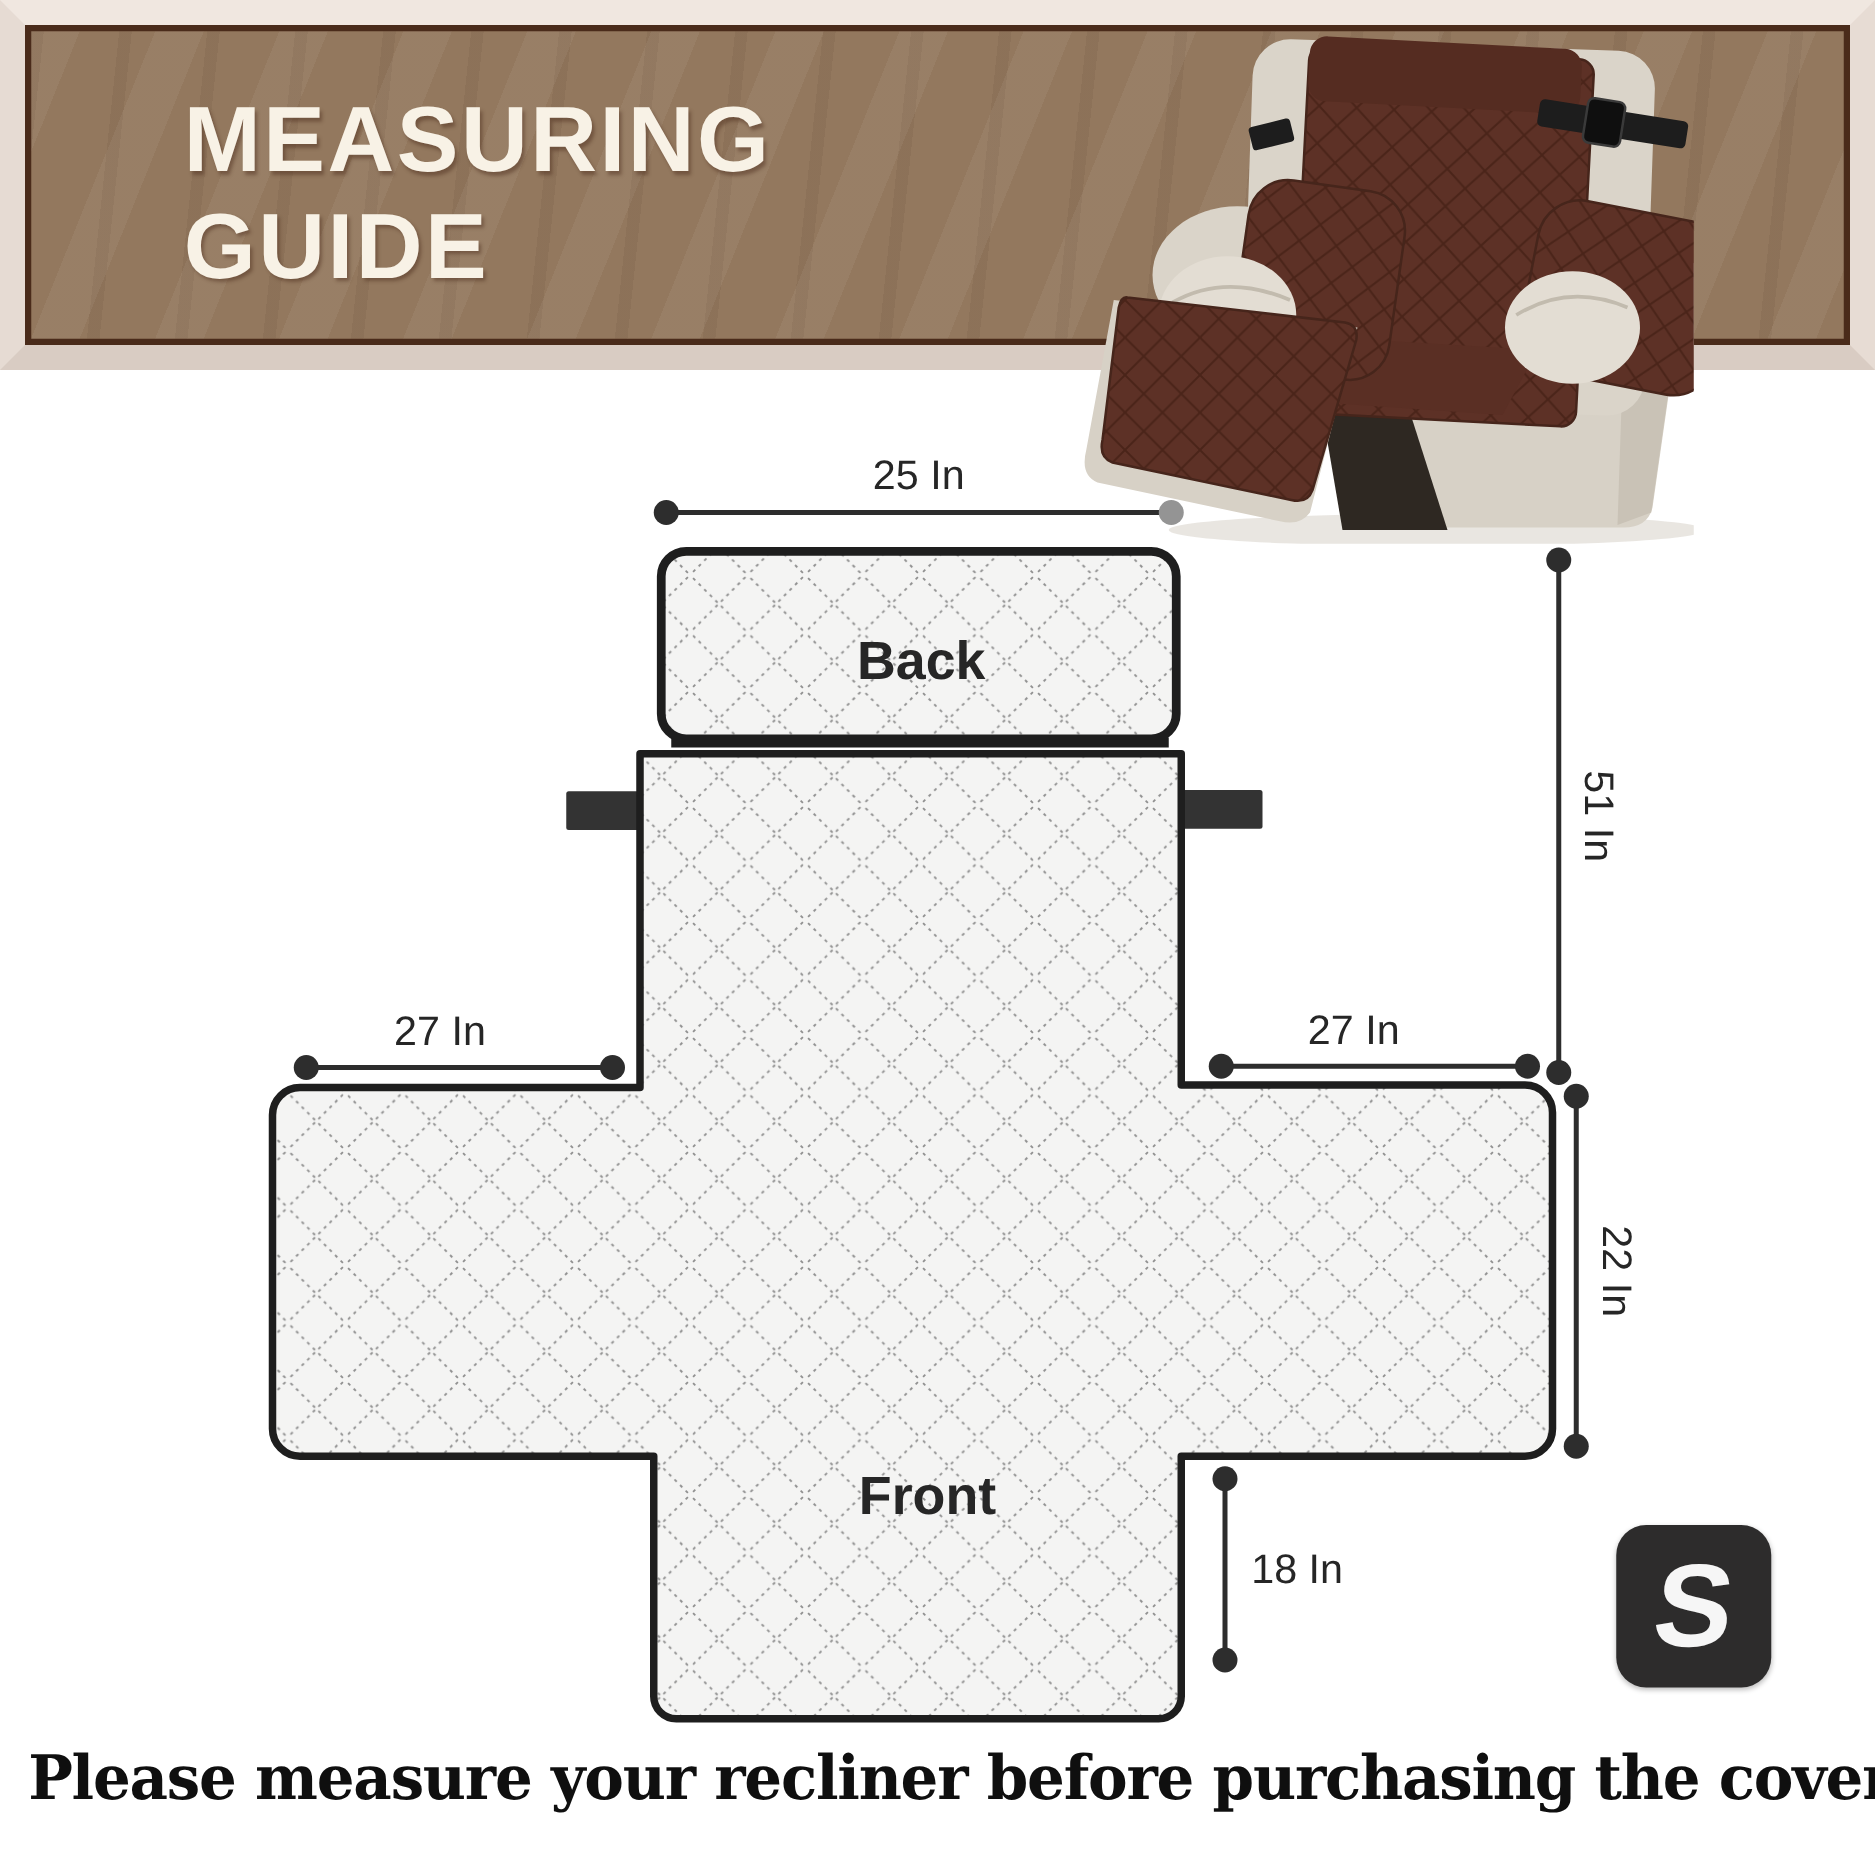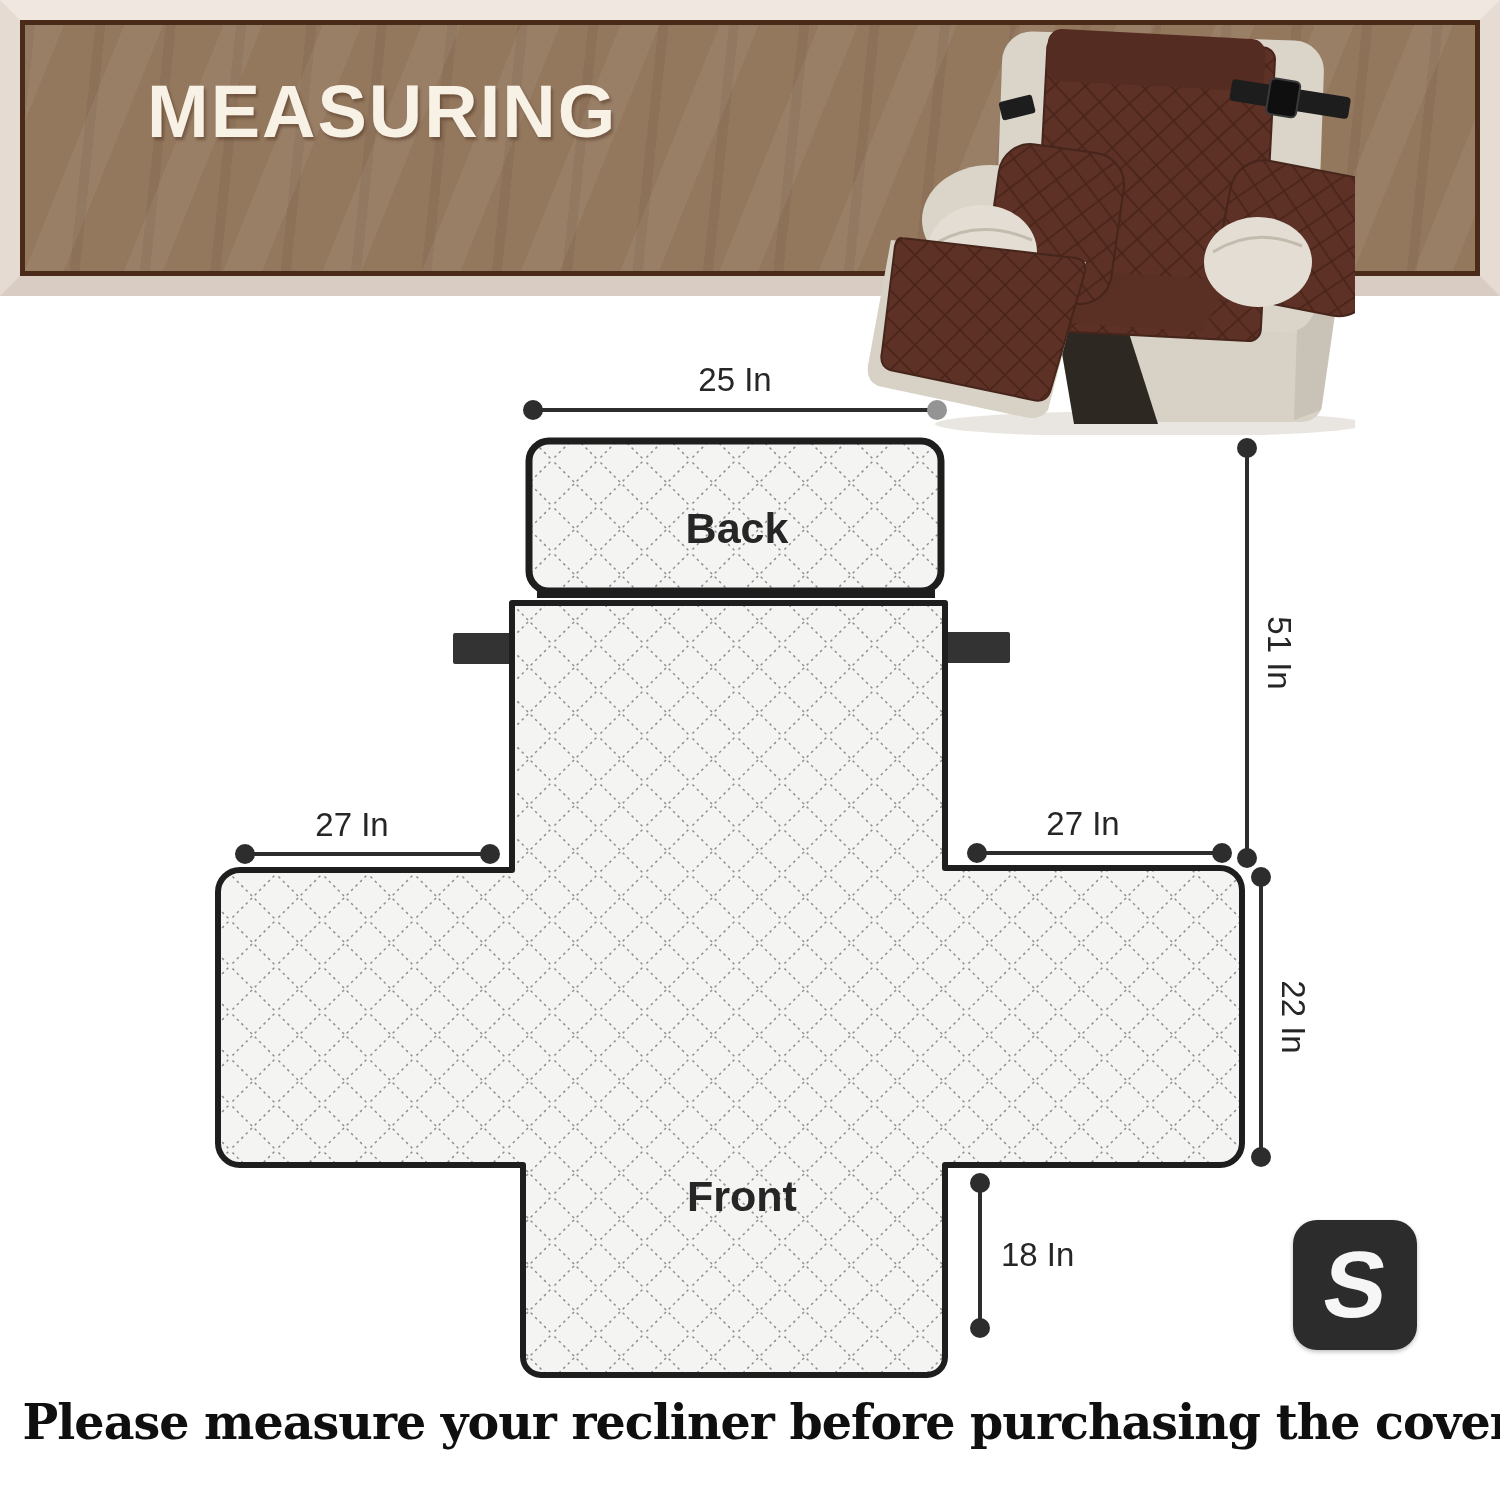--- a/index.html
+++ b/index.html
@@ -52,20 +52,21 @@
   .dim-label{font-family:"Liberation Sans",sans-serif;font-size:33px;fill:#262626;}
   .piece-label{font-family:"Liberation Sans",sans-serif;font-size:43px;font-weight:bold;fill:#262626;}
 </style>
 </head>
 <body>
 
 <div class="banner">
   <div class="banner-panel">
     <div class="banner-title">
       <div>MEASURING</div>
+      <div>GUIDE</div>
     </div>
   </div>
 </div>
 
 <svg class="diagram-svg" viewBox="150 360 1200 1032">
   <defs>
     <pattern id="quilt" width="46" height="46" patternUnits="userSpaceOnUse">
       <rect width="46" height="46" fill="#f4f4f3"></rect>
       <path d="M-2 48 L48 -2 M-2 -2 L48 48" stroke="#8f8f8f" stroke-width="1.5" stroke-dasharray="2.5 3.8" fill="none"></path>
     </pattern>

